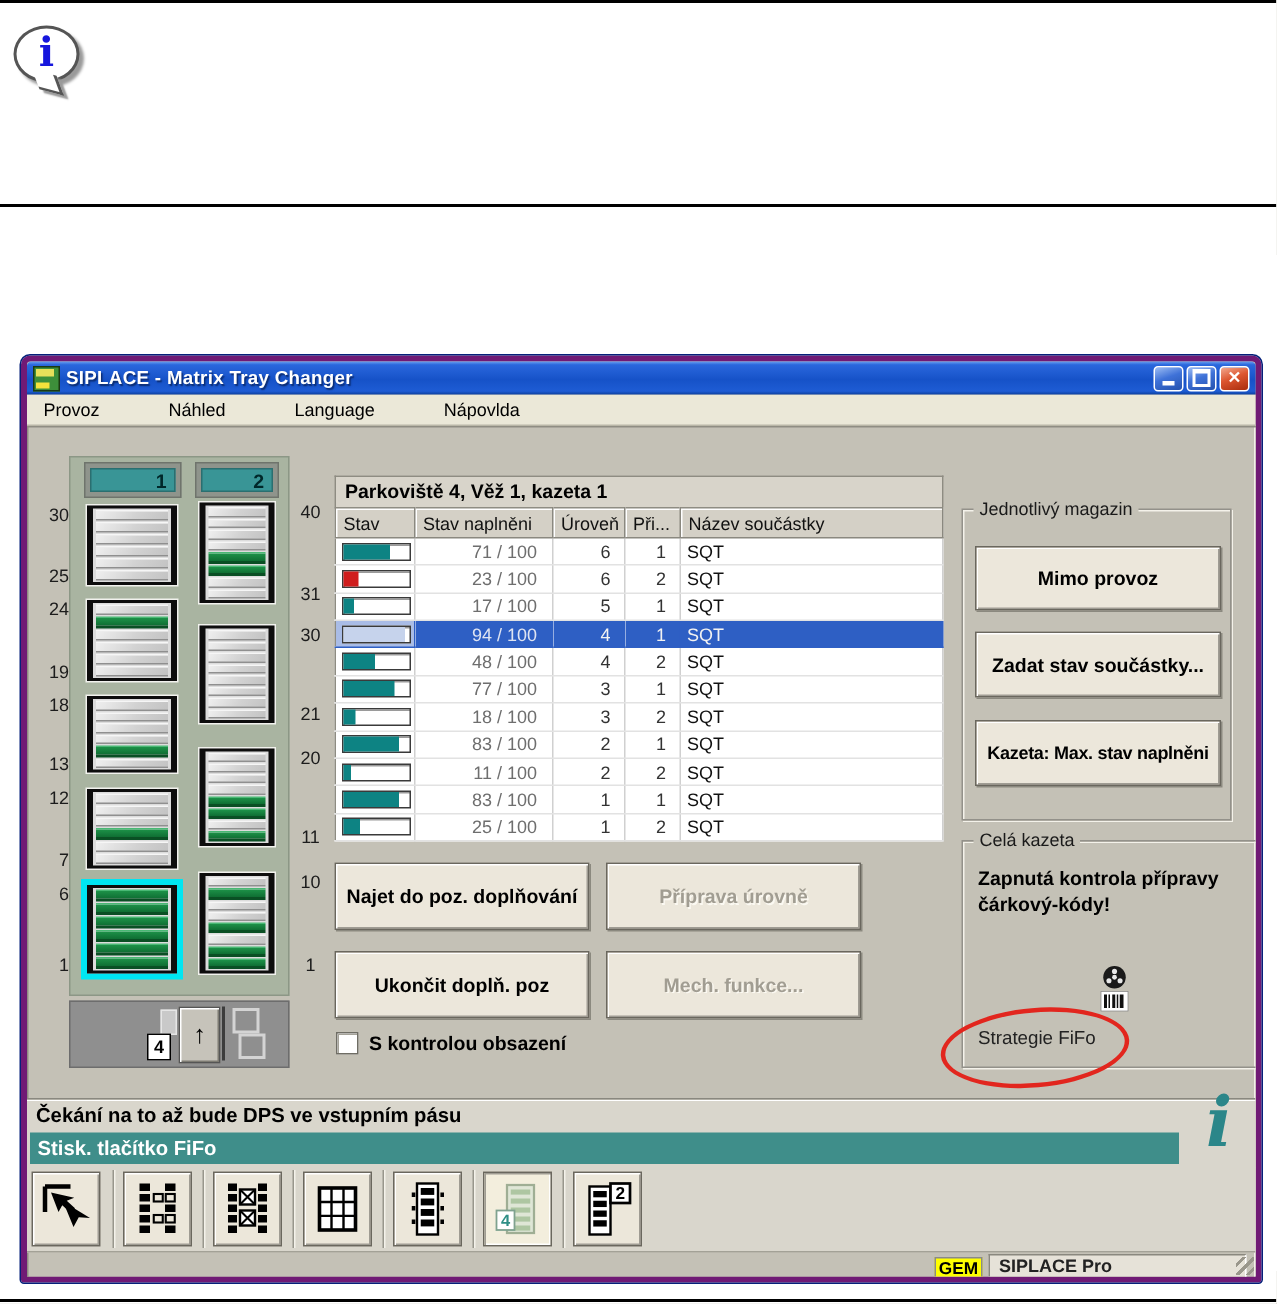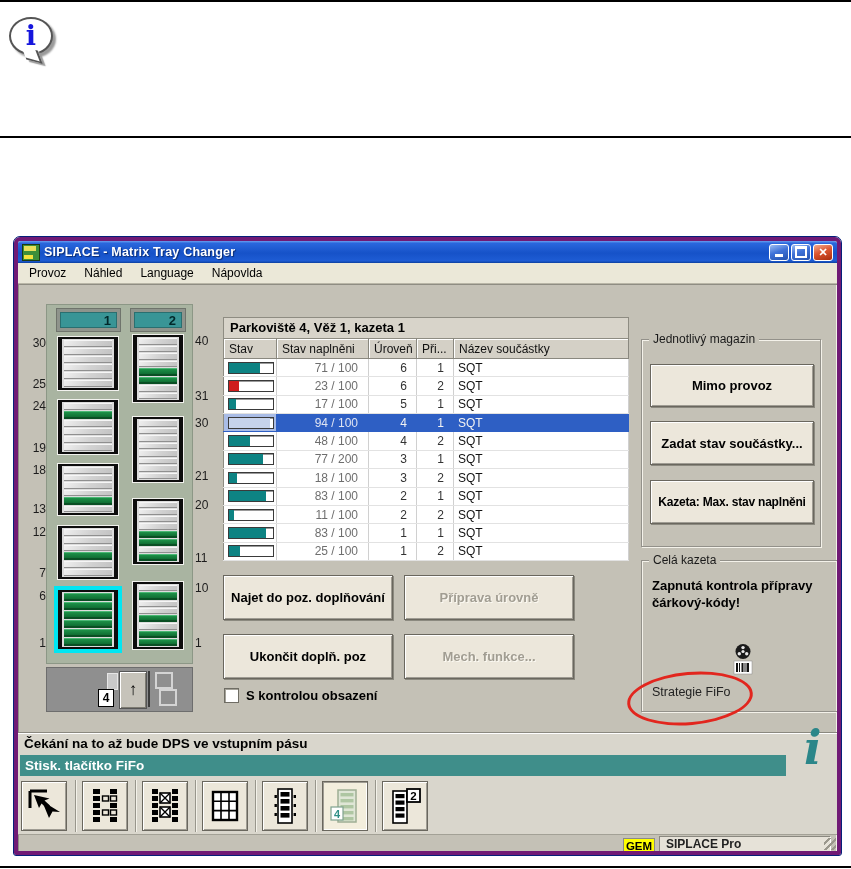--- a/index.html
+++ b/index.html
@@ -25,41 +25,41 @@
   .app-icon::before{content:"";position:absolute;left:1px;top:1px;width:12px;height:5px;background:#e8e05a;}
   .app-icon::after{content:"";position:absolute;left:1px;bottom:1px;width:9px;height:4px;background:#f5e23c;}
   .title-text{color:#fff;font-size:12.5px;font-weight:bold;text-shadow:1px 1px 1px #0a2a6e;letter-spacing:.2px;}
   .winbtns{margin-left:auto;display:flex;gap:2px;}
   .winbtn{width:20px;height:17px;border-radius:3px;border:1px solid #fff;box-sizing:border-box;
     display:flex;align-items:center;justify-content:center;color:#fff;font-size:10px;font-weight:bold;line-height:1;
     background:linear-gradient(160deg,#9dbdf3,#3f72d8 45%,#2552ae);}
   .winbtn.close{background:linear-gradient(160deg,#f2a98f,#dd5630 45%,#a92c0d);font-size:11px;}
   .winbtn .maxglyph{width:8px;height:7px;border:2px solid #fff;border-top-width:3px;display:block;}
   .winbtn .minglyph{width:8px;height:3px;background:#fff;display:block;margin-top:7px;}
-  .menubar{height:20px;background:#ebe8d8;border-bottom:1px solid #b9b6a7;display:flex;align-items:center;padding-left:2px;}
+  .menubar{height:20px;background:#ebe8d8;border-bottom:1px solid #b9b6a7;display:flex;align-items:center;padding-left:2px;gap:28px;}
   .menubar .mitem{font-size:12px;color:#000;padding:2px 9px;cursor:default;}
   .client{position:absolute;left:0;top:43px;right:0;bottom:0;background:#c4c1b6;overflow:hidden;
     box-shadow:inset 1px 1px 0 #8f8d83,inset -1px 0 0 #f2f0e8;}
   
   .tray-panel{position:absolute;left:28px;top:20px;width:145px;height:358px;background:#a9b4a1;
     border:1px solid #8c9786;}
   .tower-header{position:absolute;background:#8f948c;border:1px solid #6f746c;box-sizing:border-box;padding:3px;}
   .tower-header .inner{width:100%;height:100%;background:#399596;box-sizing:border-box;
     display:flex;align-items:center;justify-content:flex-end;padding-right:5px;
     font-size:13px;font-weight:bold;color:#00282a;border:1px solid #2a6f70;}
   .tower-section{position:absolute;box-sizing:border-box;background:#dcdcdc;
     border:2px solid #0d0d0d;border-left-width:4px;border-right-width:4px;
     box-shadow:0 0 0 1px #f2f2ee;display:flex;flex-direction:column;gap:1px;padding:1px 2px;}
   .tower-section.sel{box-shadow:0 0 0 4px #00e6f2;}
   .slot{flex:1;border-top:1px solid #f6f6f6;border-bottom:1px solid #8f8f8f;
     background:linear-gradient(125deg,#efefef 0%,#d2d2d2 55%,#c3c3c3 100%);}
   .slot.full{background:linear-gradient(180deg,#1d9148,#0f6e33);border-top:1px solid #49b874;border-bottom:2px solid #0a4f24;}
   .tower-num{position:absolute;font-size:12px;color:#1c1c1c;width:22px;}
   .tower-num.left{text-align:right;}
-  .tower-num.right{text-align:left;}
+  .tower-num.right{text-align:center;}
   
   .elevator{position:absolute;left:28px;top:383px;width:145px;height:43px;background:#8f8f8f;border:1px solid #6d6d6d;}
   .elev-slim{position:absolute;left:60px;top:5px;width:9px;height:15px;background:#c9c9c9;border:1px solid #e6e6e6;}
   .elev-pos{position:absolute;left:51px;top:21px;width:14px;height:16px;background:#fff;border:1px solid #000;
     font-size:12px;font-weight:bold;color:#000;display:flex;align-items:center;justify-content:center;}
   .elev-car{position:absolute;left:72px;top:3px;width:26px;height:36px;background:#c6c3ba;
     border:1px solid #555;box-shadow:inset 1px 1px 0 #fff,inset -1px -1px 0 #7d7b72;
     display:flex;align-items:center;justify-content:center;font-size:17px;font-weight:bold;color:#000;}
   .elev-line{position:absolute;left:101px;top:3px;width:2px;height:36px;background:#3c3c3c;}
   .elev-sq1,.elev-sq2{position:absolute;left:108px;width:14px;height:13px;border:2px solid #d4d4d4;background:transparent;}
@@ -252,21 +252,21 @@
               <td class="lvl">4</td>
               <td class="pos">2</td>
               <td class="name">SQT</td>
             </tr>
             <tr class="">
               <td class="barcell">
                 <div class="bar">
                   <div class="fillbar" style="width: 77%;"></div>
                 </div>
               </td>
-              <td class="num">77 / 200</td>
+              <td class="num">77 / 100</td>
               <td class="lvl">3</td>
               <td class="pos">1</td>
               <td class="name">SQT</td>
             </tr>
             <tr class="">
               <td class="barcell">
                 <div class="bar">
                   <div class="fillbar" style="width: 18%;"></div>
                 </div>
               </td>

